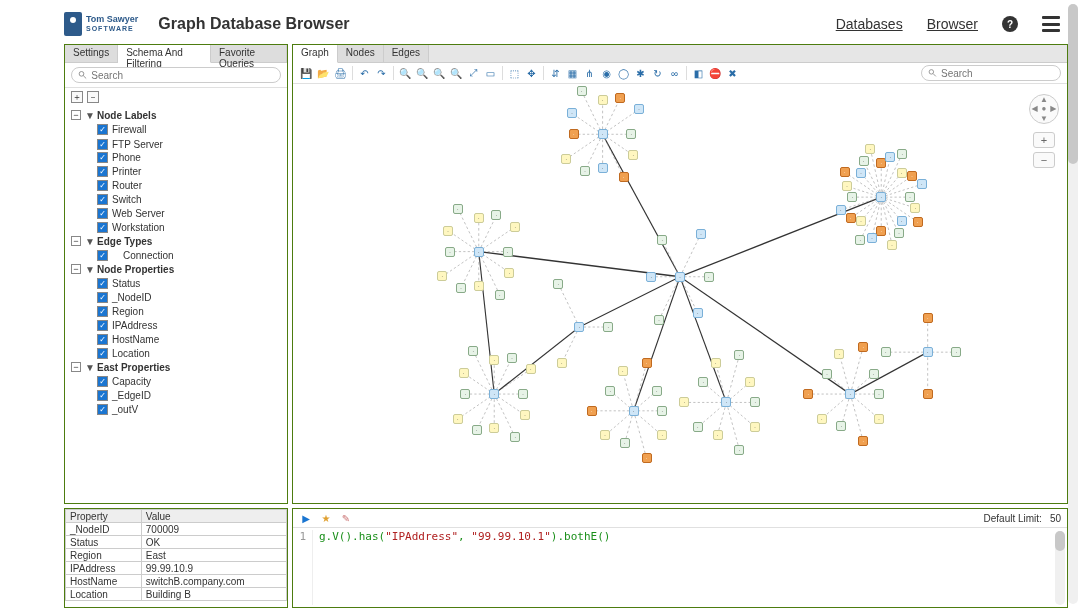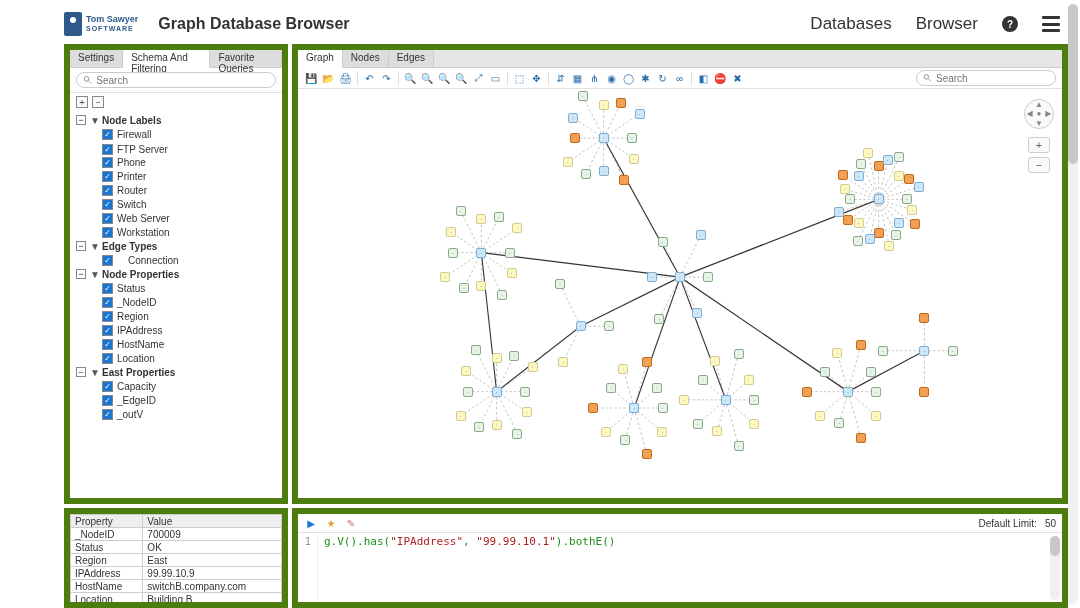--- a/index.html
+++ b/index.html
@@ -7,28 +7,28 @@
 .scroll-track { position: absolute; right: 2px; top: 4px; width: 10px; height: 600px; background: #f0f0f0; border-radius: 5px; }
 .scroll-thumb { position: absolute; right: 2px; top: 4px; width: 10px; height: 160px; background: #c8c8c8; border-radius: 5px; }
 .app { width: 1068px; height: 608px; display: flex; flex-direction: column; padding: 0 0 0 64px; }
 .header { display: flex; align-items: center; height: 44px; padding: 6px 0 2px 0; gap: 12px; }
 .logo { display: flex; align-items: center; gap: 4px; }
 .logo-icon { width: 18px; height: 24px; background: #2d5a8a; position: relative; border-radius: 2px; }
 .logo-icon:before { content:""; position:absolute; width:6px; height:6px; border-radius:50%; background:#fff; left:6px; top:5px;}
 .logo-txt { line-height: 10px; font-size: 9px; color: #2d5a8a; font-weight: bold; }
 .app-title { font-size: 16px; font-weight: bold; color: #333; margin-left: 8px; }
 .header-spacer { flex: 1; }
-.hdr-link { font-size: 17px; color: #333; margin-right: 12px; cursor: pointer; }
+.hdr-link { font-size: 14px; color: #333; margin-right: 12px; cursor: pointer; text-decoration: underline; }
 .hdr-help { width: 16px; height: 16px; border-radius: 50%; background: #333; color: #fff; display: flex; align-items: center; justify-content: center; font-size: 10px; font-weight: bold; margin-right: 12px; cursor:pointer;}
 .hdr-menu { width: 18px; height: 16px; display:flex; flex-direction:column; justify-content:space-between; cursor:pointer; margin-right: 8px;}
 .hdr-menu span { height:3px; background:#333; border-radius:1px;}
 .main { flex: 1; display: flex; gap: 4px; min-height: 0; }
 .left-col { width: 224px; display:flex; flex-direction:column; gap:4px; min-height:0;}
 .right-col { flex:1; display:flex; flex-direction:column; gap:4px; min-height:0;}
-.panel { border: 6px solid #4d7c0f; background: #fff; }
+.panel { border: 1px solid #4d7c0f; background: #fff; }
 .tabstrip { display:flex; background:#e6e6e6; border-bottom:1px solid #ccc; height:18px; }
 .tab { padding: 2px 8px; font-size: 10px; border-right:1px solid #ccc; background:#ddd; cursor:pointer; }
 .tab.active { background:#fff; border-bottom:1px solid #fff; margin-bottom:-1px; }
 .left-top { flex:1; display:flex; flex-direction:column; min-height:0;}
 .tree-toolbar { padding: 4px 6px; display:flex; align-items:center; gap:2px; border-bottom:1px solid #e0e0e0; }
 .sq-btn { width:12px; height:12px; border:1px solid #888; background:#fafafa; font-size:9px; line-height:10px; text-align:center; cursor:pointer;}
 .search-wrap { flex:1; display:flex; align-items:center; border:1px solid #ccc; border-radius:9px; height:16px; padding:0 6px; background:#fff;}
 .search-wrap svg { width:10px; height:10px; margin-right:4px;}
 .search-input { border:none; outline:none; width:100%; font-size:10px;}
 .tree { flex:1; overflow:auto; padding:2px 4px 2px 0;}

